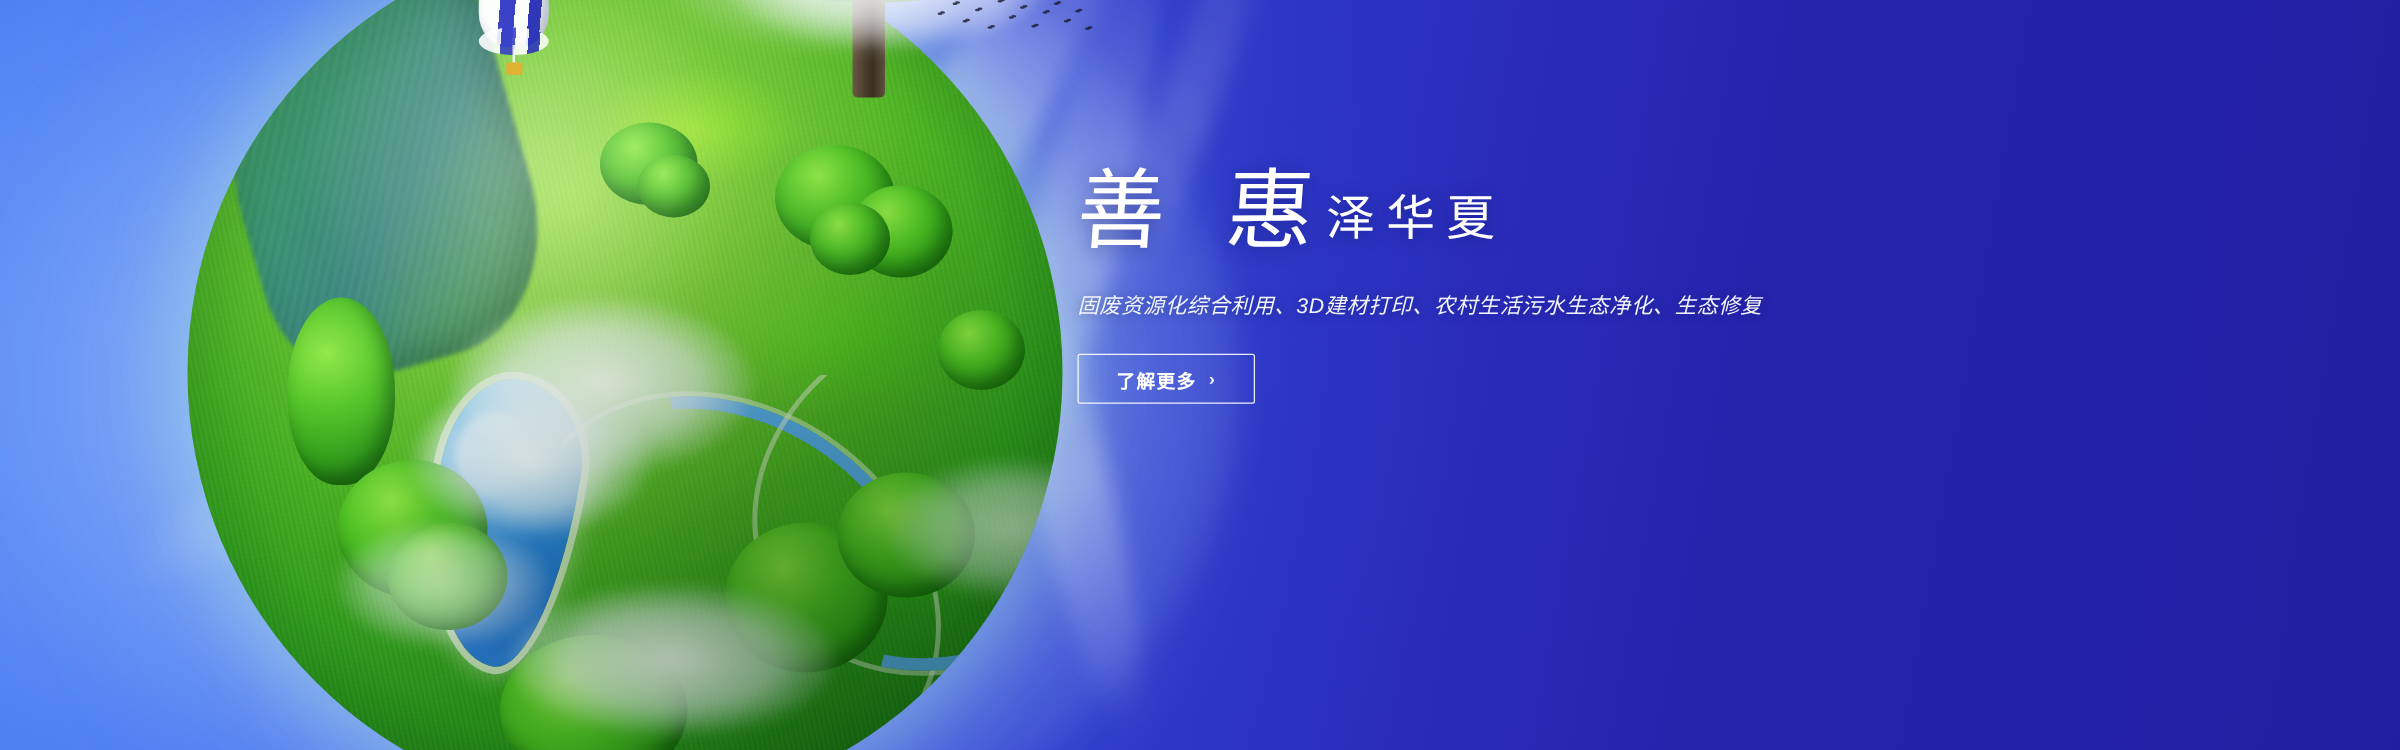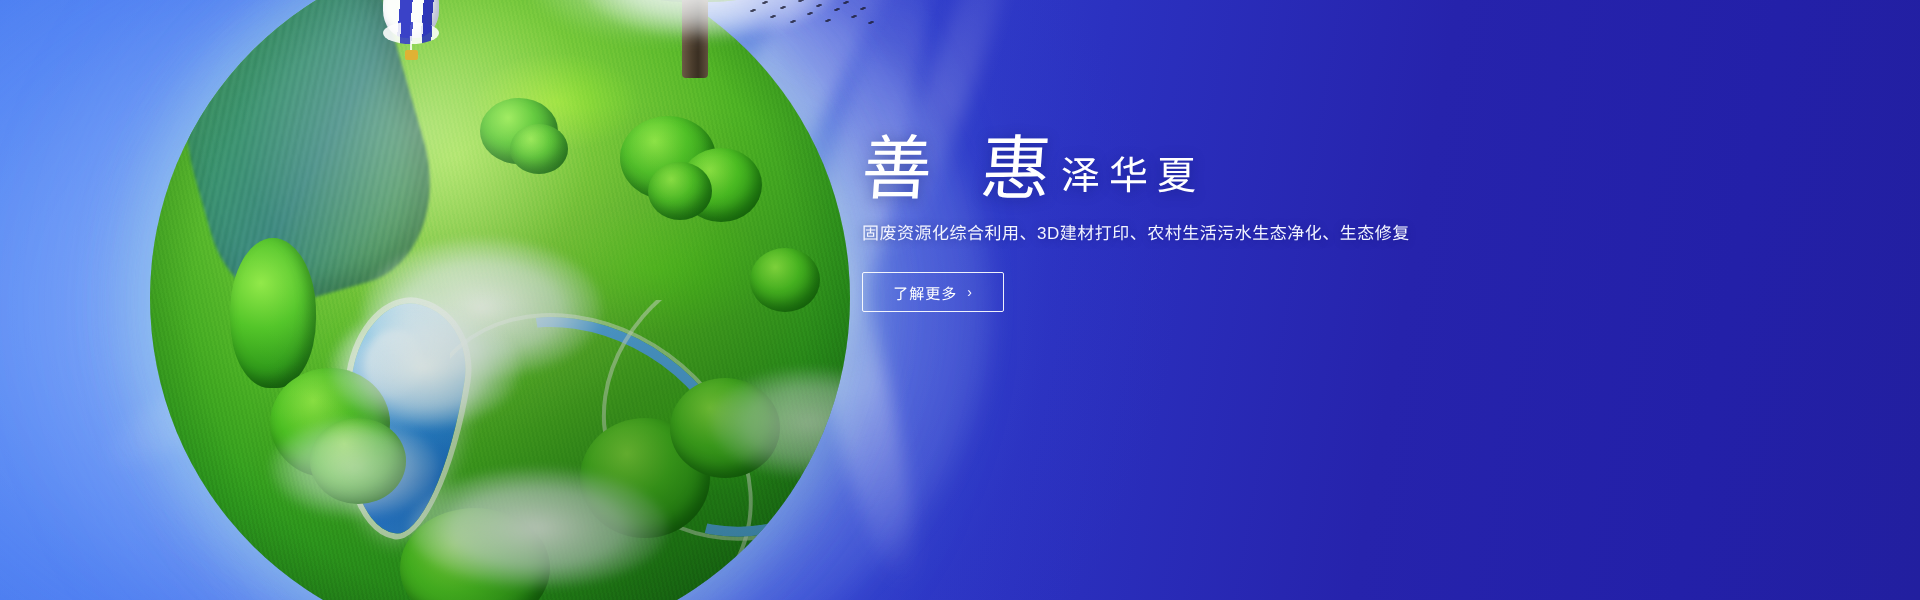--- a/index.html
+++ b/index.html
@@ -155,28 +155,28 @@
   .headline{display:flex;align-items:flex-end;color:#ffffff;white-space:nowrap;
     text-shadow:0 2px 14px rgba(10,20,90,.40);line-height:1;}
   .kanji-big{font-family:"DejaVu Serif","Liberation Serif",serif;font-size:70px;font-weight:400;
     letter-spacing:1px;transform:skewX(-4deg);}
   .kanji-small{font-family:"DejaVu Serif","Liberation Serif",serif;font-size:39px;font-weight:400;
     letter-spacing:9px;padding:0 0 9px 9px;}
   .gap{width:48px;}
 
   .subtitle{margin-top:22px;color:#ffffff;font-size:25px;letter-spacing:7px;white-space:nowrap;
     text-shadow:0 1px 10px rgba(10,20,90,.35);}
-  .desc{margin-top:15px;color:#f2f4ff;font-size:17px;letter-spacing:.5px;white-space:nowrap;
-    text-shadow:0 1px 8px rgba(10,20,90,.35);}
+  .desc{margin-top:26px;color:#f2f4ff;font-size:17px;letter-spacing:.5px;white-space:nowrap;
+    text-shadow:0 1px 8px rgba(10,20,90,.35);font-style:italic;}
 
   .cta{display:inline-flex;align-items:center;justify-content:center;gap:10px;
     margin-top:28px;width:116px;height:38px;
     border:1px solid rgba(255,255,255,.92);border-radius:2px;
     color:#ffffff;font-size:15px;letter-spacing:1px;background:transparent;cursor:pointer;
-    box-sizing:content-box;padding:0 12px;}
+    box-sizing:content-box;padding:0 12px;font-weight:bold;}
   .cta .chev{font-size:14px;line-height:1;opacity:.95;}
 </style>
 </head>
 <body>
 
 <div class="banner">
 
   <div class="veil v1"></div>
   <div class="veil v2"></div>
   <div class="veil v3"></div>

